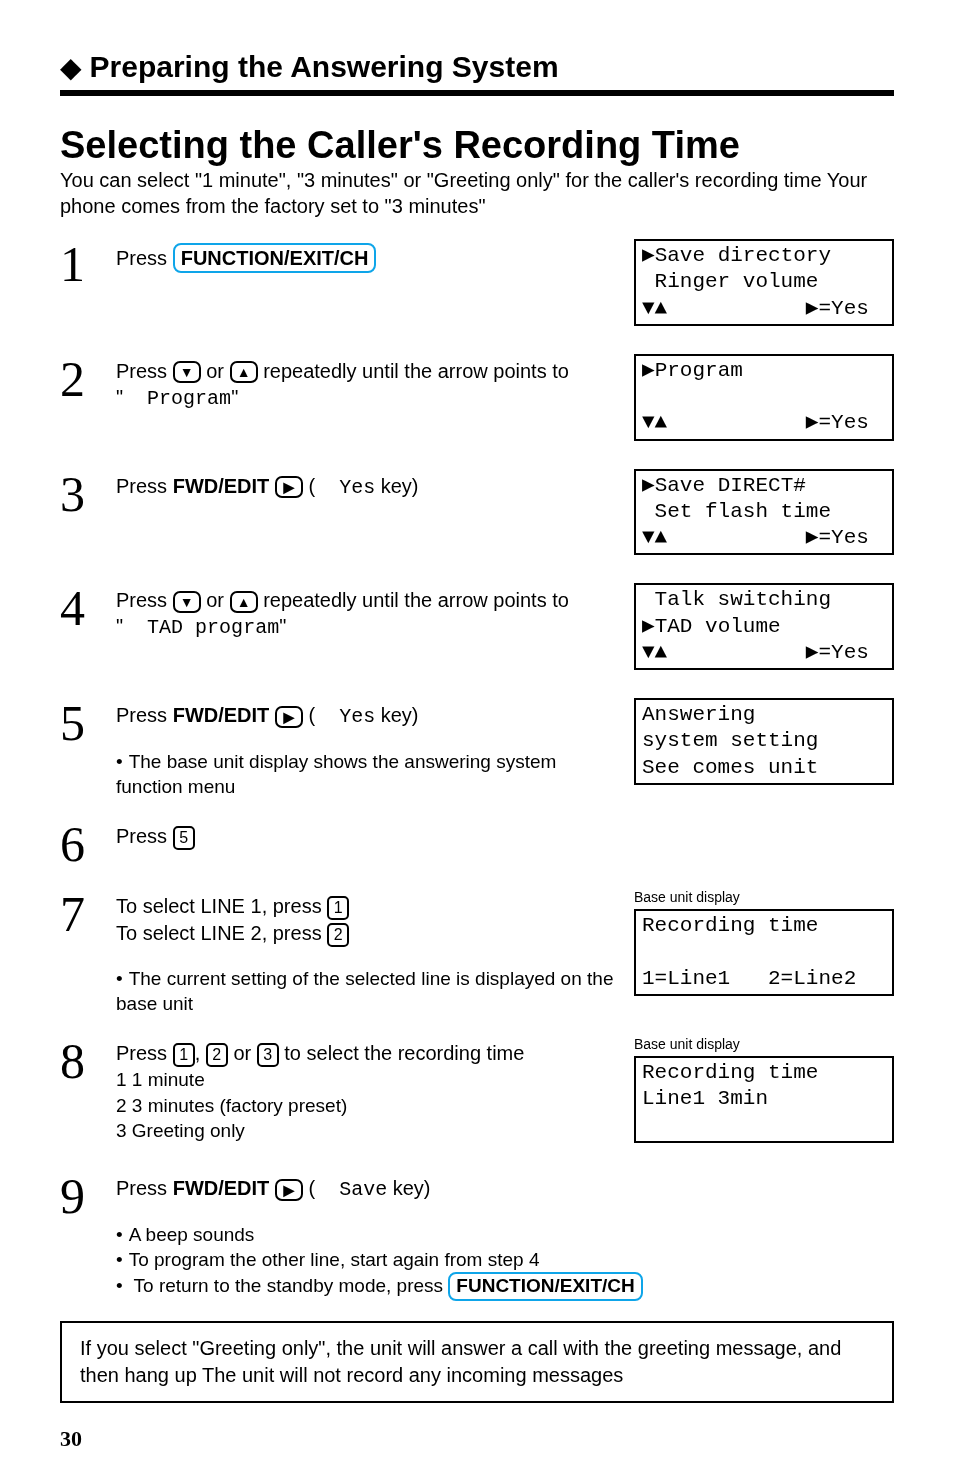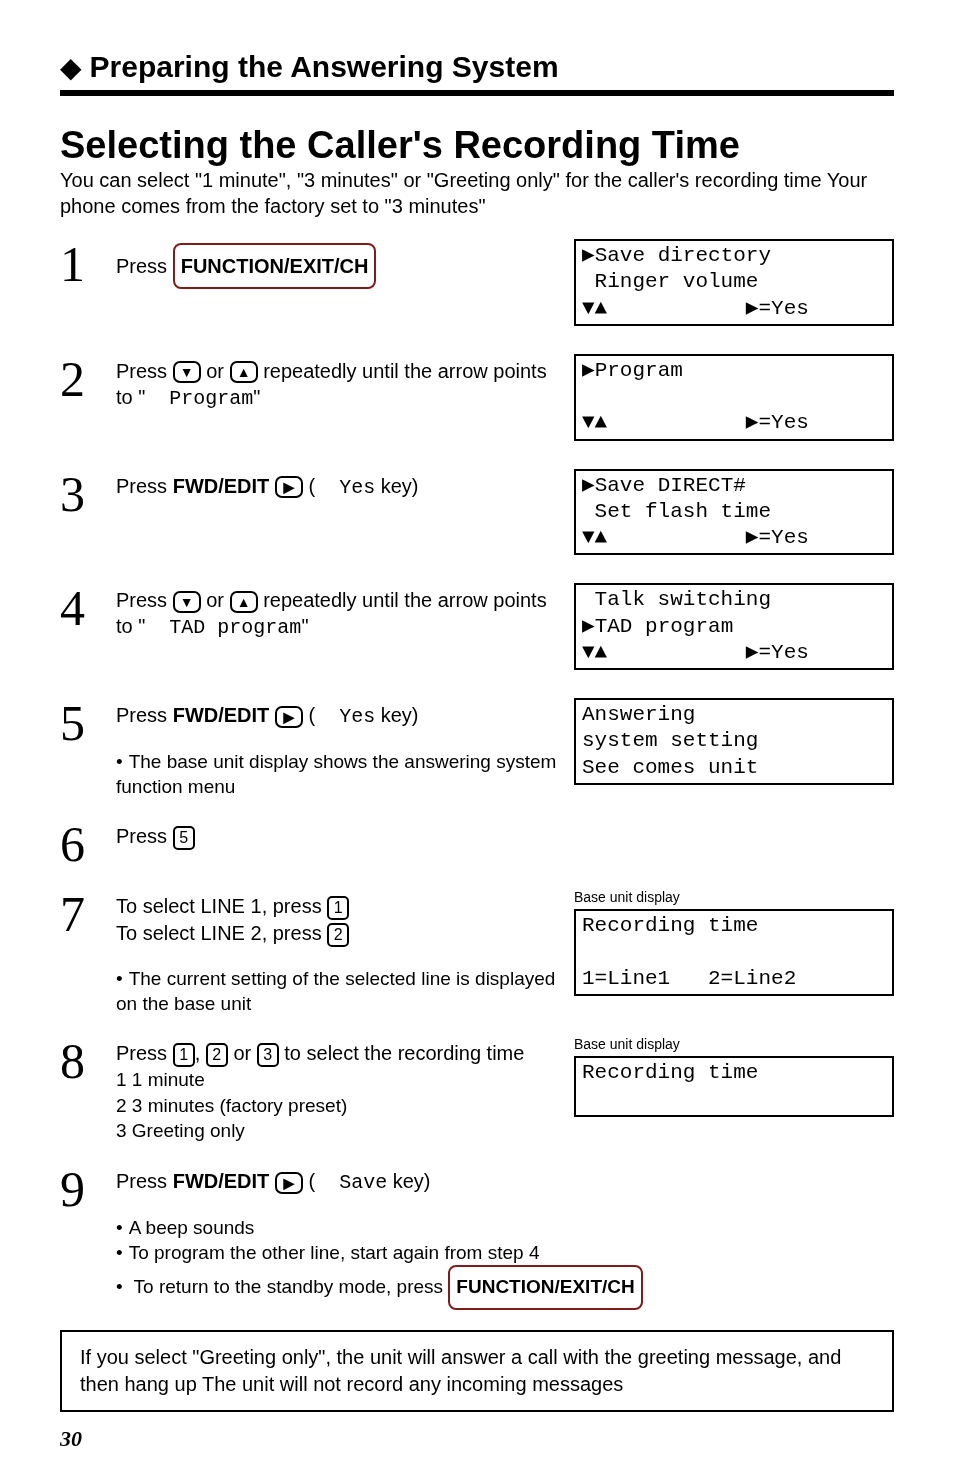--- a/index.html
+++ b/index.html
@@ -54,42 +54,42 @@
     text-align: left;
     font-family: "Times New Roman", serif;
   }
   .step-body {
     flex: 1;
     padding-top: 4px;
     font-size: 20px;
     line-height: 1.3;
   }
   .step-display {
-    width: 320px;
+    width: 260px;
     padding-top: 0;
   }
   .lcd {
     border: 2px solid #000;
     font-family: "Courier New", monospace;
     font-size: 21px;
     line-height: 1.25;
     padding: 2px 6px;
     margin-bottom: 8px;
     min-height: 60px;
   }
   .lcd-line { white-space: pre; }
   .lcd-caption {
     font-size: 14px;
     margin-bottom: 4px;
   }
   .boxed-key {
     display: inline-block;
-    border: 2px solid #7f1d1d;
+    border: 2px solid #0ea5e9;
     border-radius: 8px;
-    padding: 8px 6px;
+    padding: 0 6px;
     font-weight: bold;
   }
   .icon-key {
     display: inline-flex;
     align-items: center;
     justify-content: center;
     border: 2px solid #000;
     border-radius: 7px;
     width: 28px;
     height: 22px;
@@ -130,21 +130,20 @@
     border: 2px solid #000;
     padding: 12px 18px;
     font-size: 20px;
     line-height: 1.35;
     margin-top: 6px;
   }
   .page-num {
     position: absolute;
     bottom: 12px;
     left: 60px;
-    font-style: italic;
     font-weight: bold;
     font-size: 22px;
     font-family: "Times New Roman", serif;
   }
   .b { font-weight: bold; margin-top: 28px; }
 </style>
 </head>
 <body>
 
 <div class="section-header">
@@ -213,21 +212,21 @@
     <div class="step-body">
       <span>Press </span>
       <span class="icon-key">▼</span>
       <span> or </span>
       <span class="icon-key">▲</span>
       <span> repeatedly until the arrow points to "</span><span class="mono">TAD program</span><span>"</span>
     </div>
     <div class="step-display">
       <div class="lcd">
         <div class="lcd-line"> Talk switching</div>
-        <div class="lcd-line">▶TAD program</div>
+        <div class="lcd-line">▶TAD volume</div>
         <div class="lcd-line">▼▲           ▶=Yes</div>
       </div>
     </div>
   </div>
 
   <div class="step">
     <div class="step-num">5</div>
     <div class="step-body">
       <span>Press </span>
       <span class="b">FWD/EDIT</span>
@@ -292,20 +291,21 @@
       <ul class="opt-list">
         <li>1  1 minute</li>
         <li>2  3 minutes (factory preset)</li>
         <li>3  Greeting only</li>
       </ul>
     </div>
     <div class="step-display">
       <div class="lcd-caption">Base unit display</div>
       <div class="lcd">
         <div class="lcd-line">Recording time</div>
+        <div class="lcd-line">Line1 3min</div>
         <div class="lcd-line"> </div>
       </div>
     </div>
   </div>
 
   <div class="step">
     <div class="step-num">9</div>
     <div class="step-body" style="flex:1 1 auto;">
       <span>Press </span>
       <span class="b">FWD/EDIT</span>

